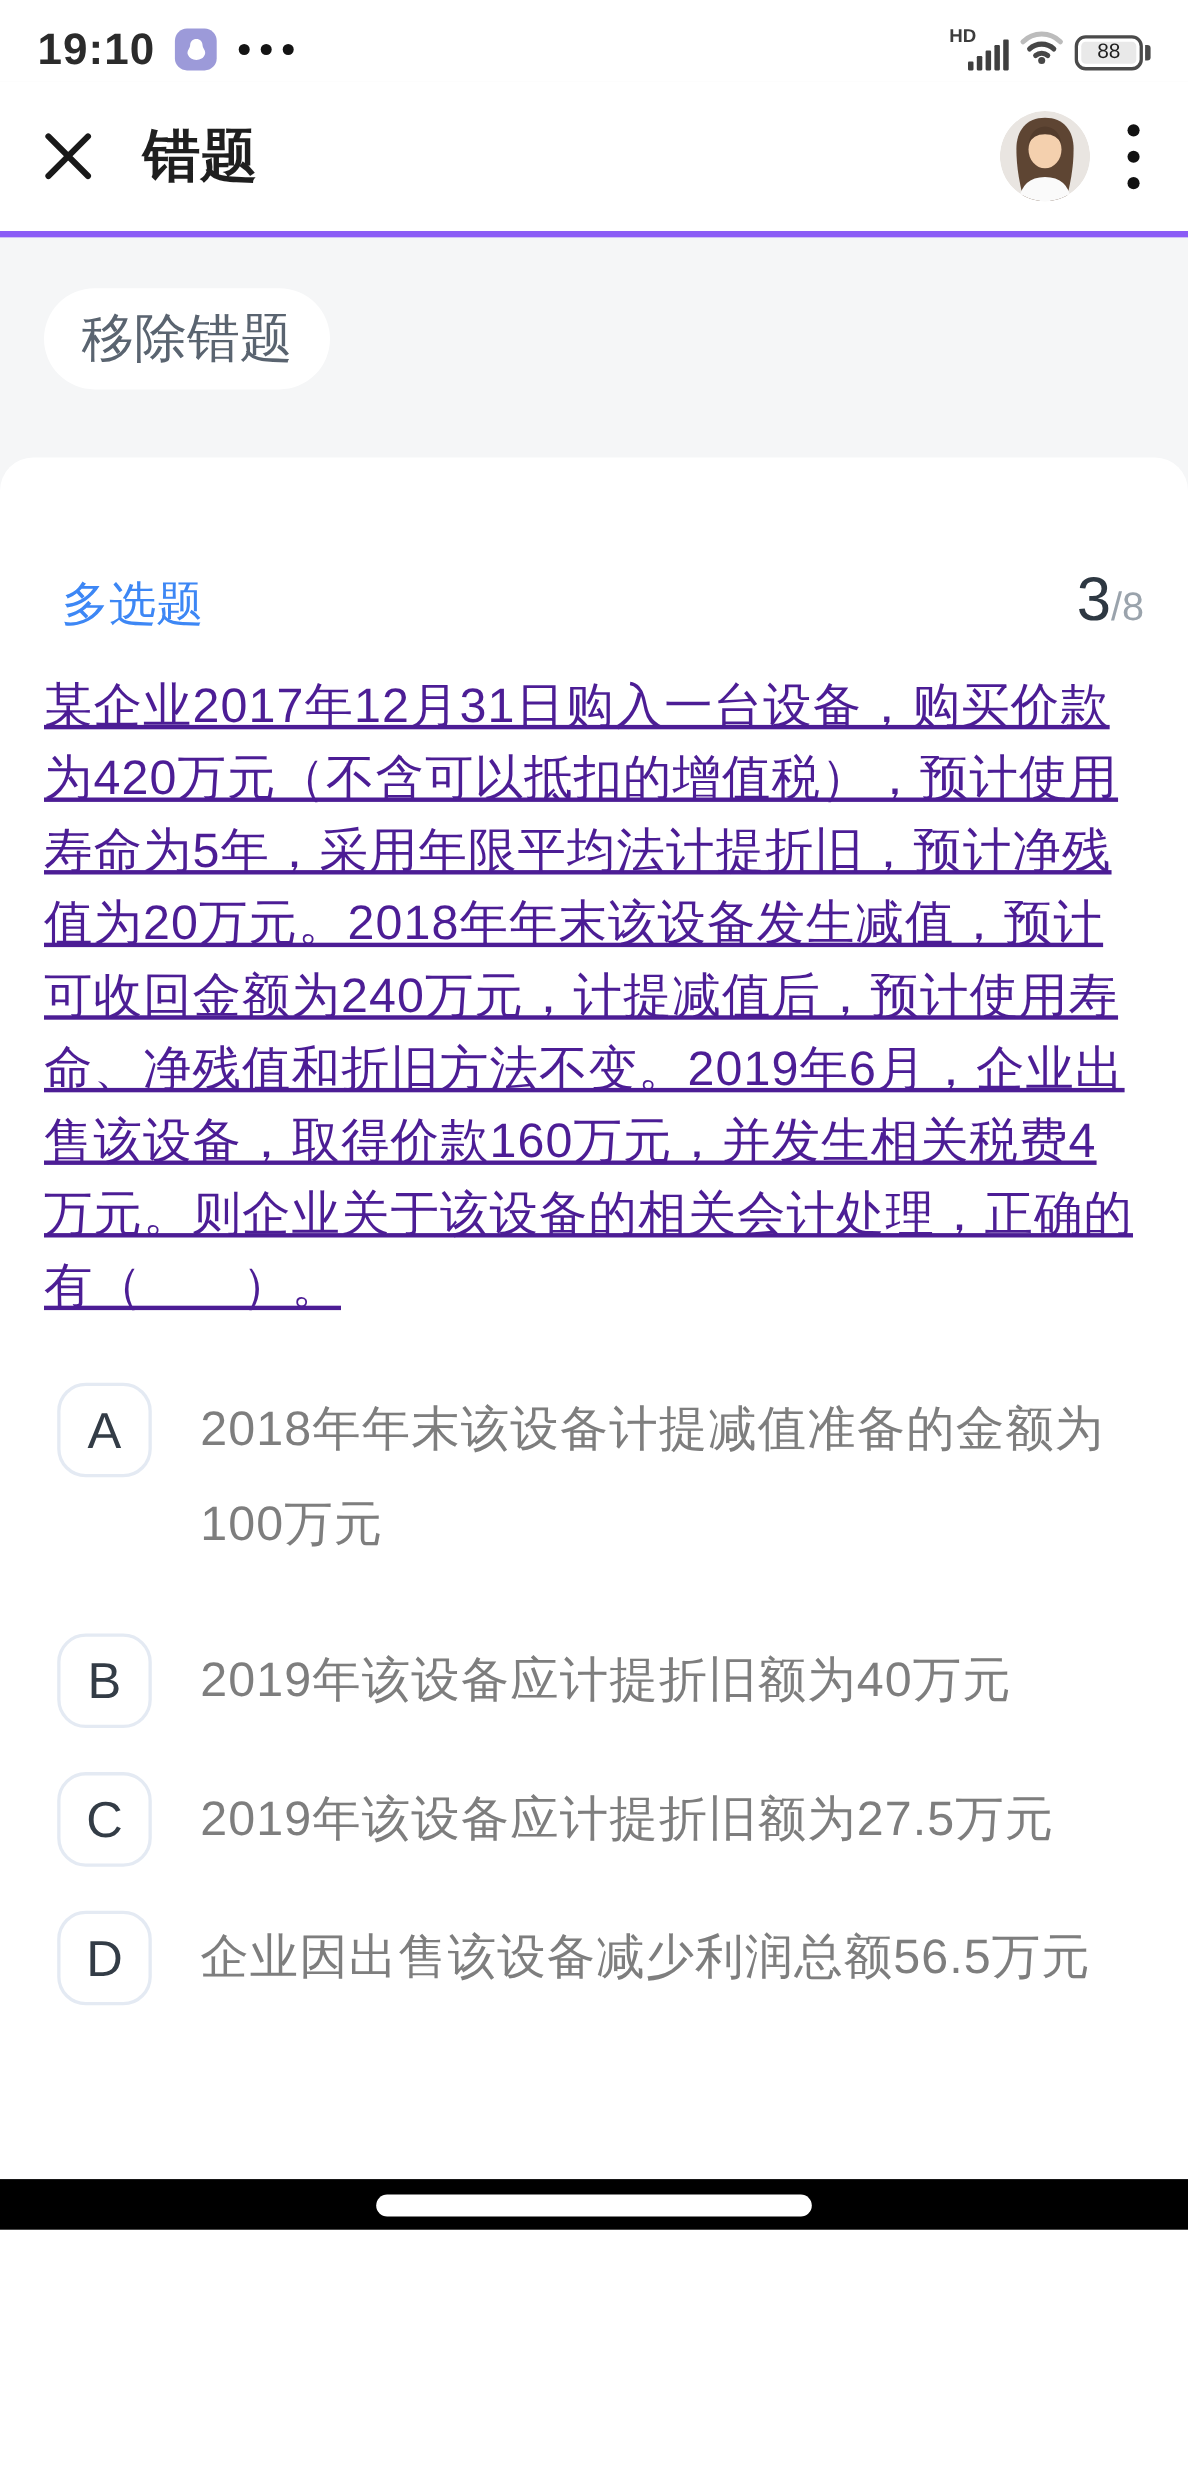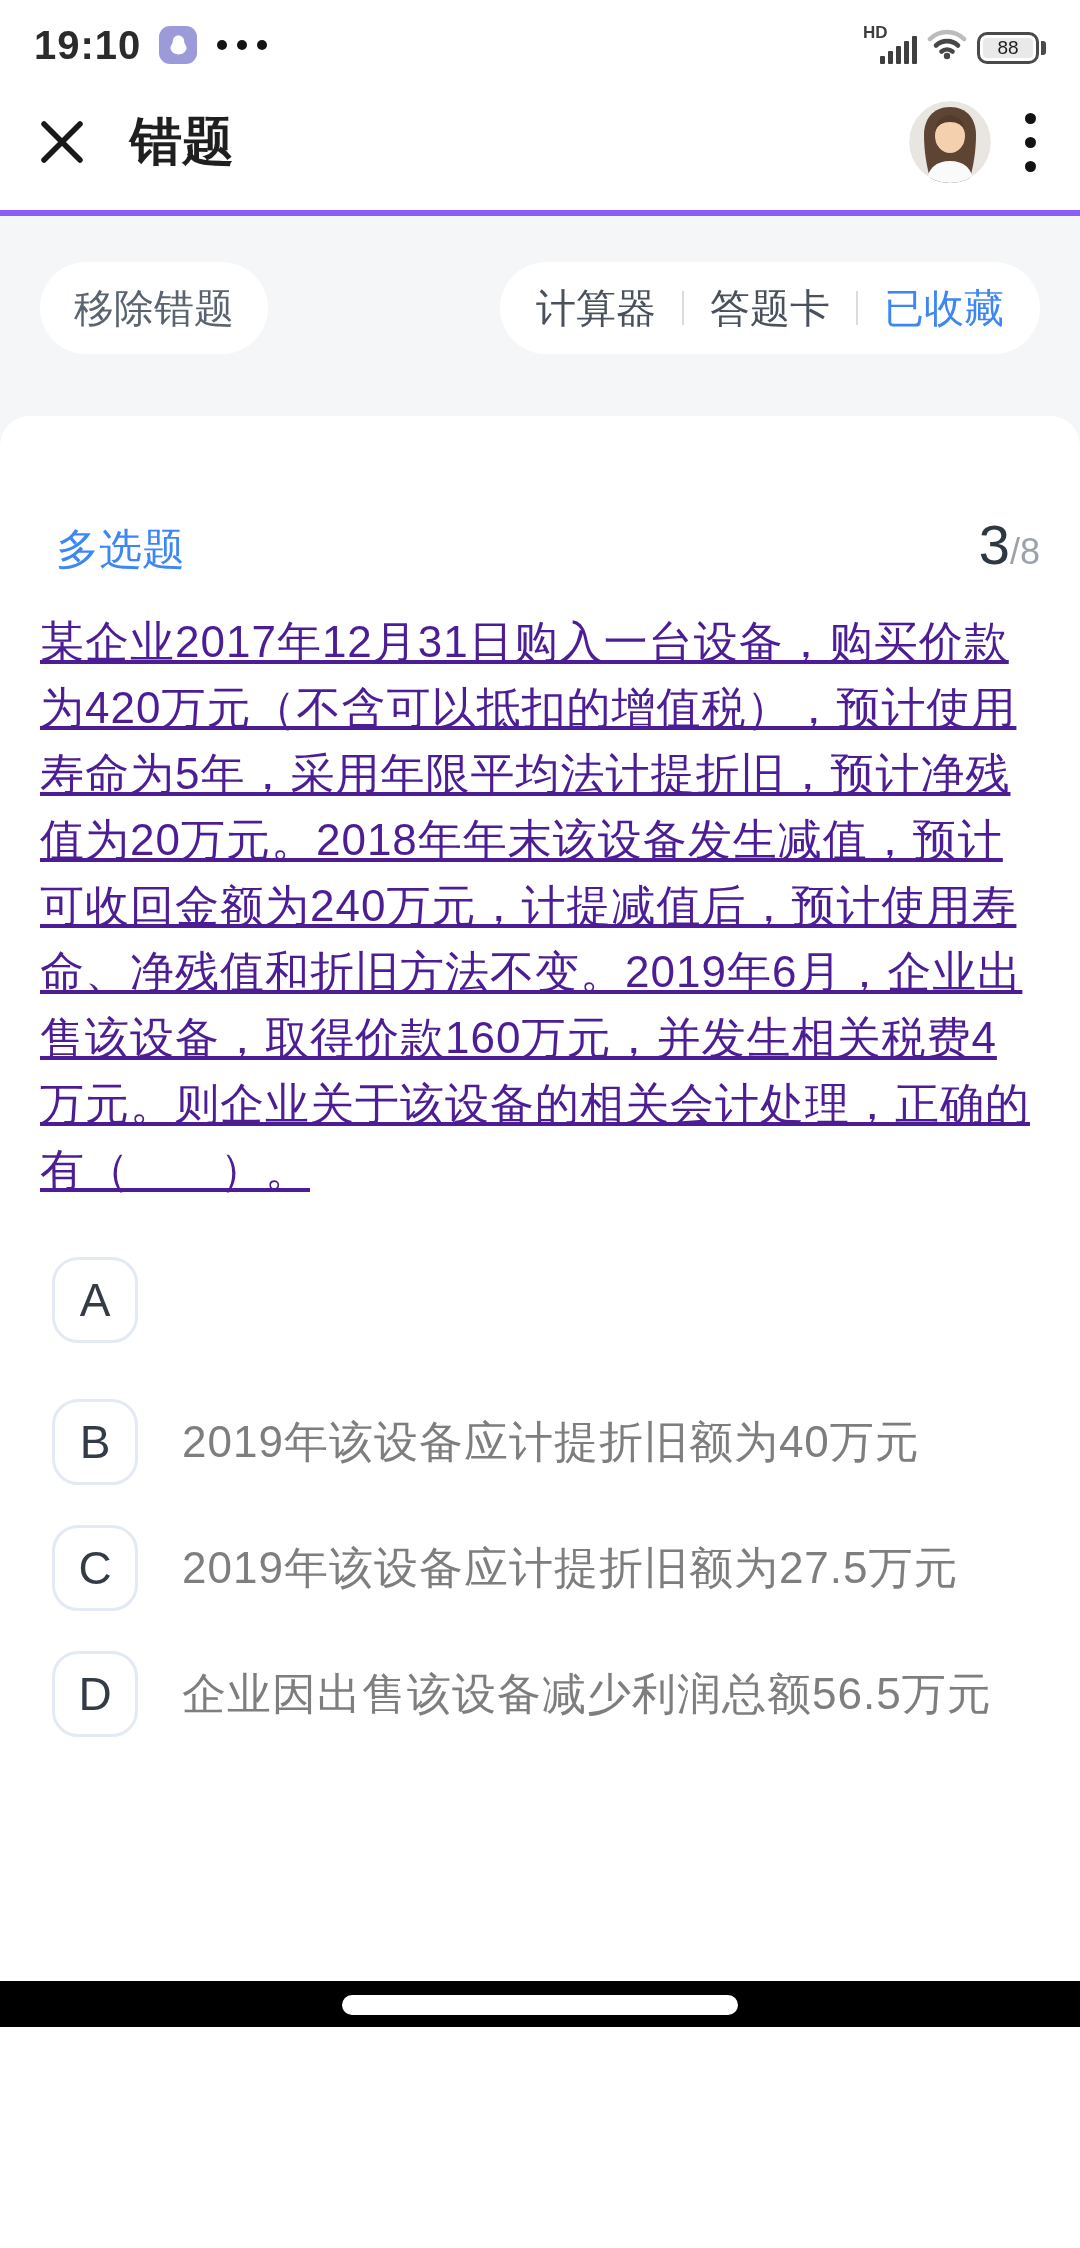--- a/index.html
+++ b/index.html
@@ -31,21 +31,21 @@
   .close-btn { width:52px; height:52px; display:flex; align-items:center; justify-content:center; background:none; border:none; }
   .title { font-size:52px; font-weight:700; color:#1f1f1f; flex:1; margin-left:42px; }
   .avatar { width:82px; height:82px; border-radius:50%; overflow:hidden; flex-shrink:0; }
   .kebab { display:flex; flex-direction:column; gap:13px; padding:6px 8px; margin-left:26px; background:none; border:none; }
   .kebab i { width:11px; height:11px; border-radius:50%; background:#121212; display:block; }
 
   
   .content { flex:1; background:#F5F6F7; display:flex; flex-direction:column; overflow:hidden; }
   .toolbar { display:flex; justify-content:space-between; align-items:center; margin:46px 40px 0 40px; }
   .pill { background:#fff; border-radius:46px; height:92px; display:flex; align-items:center; border:none; }
-  .pill-left { padding:0 34px; font-size:40px; color:#5A6470; }
+  .pill-left { padding:0 34px; font-size:48px; color:#5A6470; }
   .pill-right { padding:0 36px; gap:26px; font-size:40px; color:#49525C; }
   .pill-right .action { background:none; border:none; font-size:40px; color:#49525C; font-family:inherit; }
   .pill-right .sep { width:2px; height:34px; background:#D9DDE2; }
   .pill-right .fav { color:#3D87F5; }
 
   
   .card { flex:1; background:#fff; border-radius:30px 30px 0 0; margin-top:62px; padding:0 40px; }
   .qhead { margin-top:96px; display:flex; justify-content:space-between; align-items:baseline; padding-left:16px; }
   .qtype { font-size:43px; color:#3D87F5; }
   .qnum { font-size:56px; color:#2E3842; }
@@ -127,39 +127,33 @@
         <i></i>
         <i></i>
         <i></i>
       </button>
   </div>
 
   <div class="content">
 
     <div class="toolbar">
       <button class="pill pill-left">移除错题</button>
-      <div class="pill pill-right">
-        <button class="action">计算器</button>
-        <span class="sep"></span>
-        <button class="action">答题卡</button>
-        <span class="sep"></span>
-        <button class="action fav">已收藏</button>
-      </div>
     </div>
 
     <div class="card">
       <div class="qhead">
         <span class="qtype">多选题</span>
         <span class="qnum"><span>3</span><span class="total">/8</span></span>
       </div>
 
       <div class="stem">某企业2017年12月31日购入一台设备，购买价款为420万元（不含可以抵扣的增值税），预计使用寿命为5年，采用年限平均法计提折旧，预计净残值为20万元。2018年年末该设备发生减值，预计可收回金额为240万元，计提减值后，预计使用寿命、净残值和折旧方法不变。2019年6月，企业出售该设备，取得价款160万元，并发生相关税费4万元。则企业关于该设备的相关会计处理，正确的有（　　）。</div>
 
       <div class="option opt-a">
         <button class="badge">A</button>
+        <div class="otext">2018年年末该设备计提减值准备的金额为100万元</div>
       </div>
       <div class="option opt-b">
         <button class="badge">B</button>
         <div class="otext">2019年该设备应计提折旧额为40万元</div>
       </div>
       <div class="option opt-c">
         <button class="badge">C</button>
         <div class="otext">2019年该设备应计提折旧额为27.5万元</div>
       </div>
       <div class="option opt-d">

